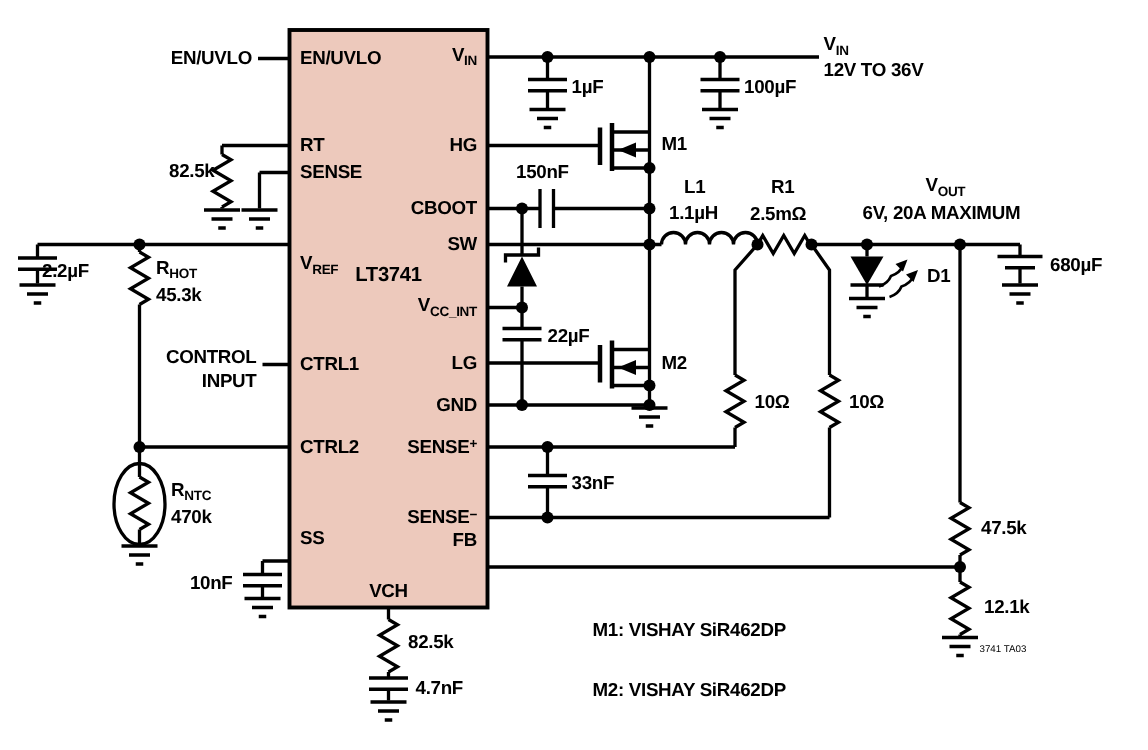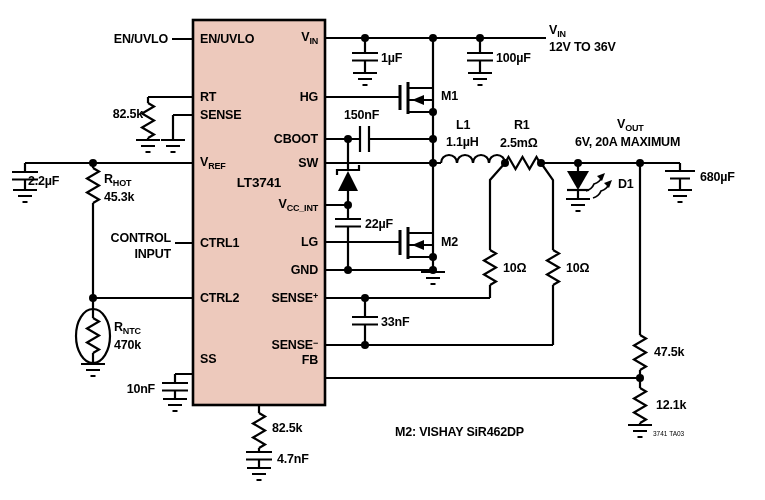--- a/index.html
+++ b/index.html
@@ -165,37 +165,38 @@
         <circle cx="93" cy="298" r="4"></circle>
       <circle cx="365" cy="298" r="4"></circle>
         <circle cx="365" cy="345" r="4"></circle>
       <circle cx="640" cy="378" r="4"></circle>
     </g>
   </svg>
 
   <div class="lbl" style="left:200px;top:39px">EN/UVLO</div>
   <div class="lbl" style="left:200px;top:97px">RT</div>
   <div class="lbl" style="left:200px;top:115px">SENSE</div>
-  <div class="lbl" style="left:200px;top:163px"><span>V</span><sub>REF</sub></div>
+  <div class="lbl" style="left:200px;top:177px"><span>V</span><sub>REF</sub></div>
   <div class="lbl" style="left:200px;top:243px">CTRL1</div>
   <div class="lbl" style="left:200px;top:298px">CTRL2</div>
   <div class="lbl" style="left:200px;top:359px">SS</div>
 
   <div class="lbl" style="right:447px;top:38px"><span>V</span><sub>IN</sub></div>
   <div class="lbl" style="right:447px;top:97px">HG</div>
   <div class="lbl" style="right:447px;top:139px">CBOOT</div>
   <div class="lbl" style="right:447px;top:163px">SW</div>
   <div class="lbl" style="right:447px;top:205px"><span>V</span><sub>CC_INT</sub></div>
   <div class="lbl" style="right:447px;top:242px">LG</div>
   <div class="lbl" style="right:447px;top:270px">GND</div>
   <div class="lbl" style="right:447px;top:298px"><span>SENSE</span><sup>+</sup></div>
   <div class="lbl" style="right:447px;top:345px"><span>SENSE</span><sup>−</sup></div>
   <div class="lbl" style="right:447px;top:360px">FB</div>
 
   <div class="lbl icname ctr" style="left:193px;width:132px;top:183px">LT3741</div>
+  <div class="lbl ctr" style="left:193px;width:132px;top:394px">VCH</div>
 
   <div class="lbl" style="right:597px;top:39px">EN/UVLO</div>
   <div class="lbl" style="right:622px;top:114px">82.5k</div>
   <div class="lbl" style="left:28px;top:181px">2.2µF</div>
   <div class="lbl" style="left:104px;top:180px"><span>R</span><sub>HOT</sub></div>
   <div class="lbl" style="left:104px;top:197px">45.3k</div>
   <div class="lbl" style="right:594px;top:238px">CONTROL</div>
   <div class="lbl" style="right:594px;top:254px">INPUT</div>
   <div class="lbl" style="left:114px;top:328px"><span>R</span><sub>NTC</sub></div>
   <div class="lbl" style="left:114px;top:345px">470k</div>
@@ -222,16 +223,17 @@
   <div class="lbl" style="left:700px;top:177px">680µF</div>
   <div class="lbl" style="left:618px;top:184px">D1</div>
 
   <div class="lbl" style="left:503px;top:268px">10Ω</div>
   <div class="lbl" style="left:566px;top:268px">10Ω</div>
   <div class="lbl" style="left:381px;top:322px">33nF</div>
 
   <div class="lbl" style="left:654px;top:352px">47.5k</div>
   <div class="lbl" style="left:656px;top:405px">12.1k</div>
 
-  <div class="lbl" style="left:395px;top:432px">M2: VISHAY SiR462DP</div>
+  <div class="lbl" style="left:395px;top:420px">M1: VISHAY SiR462DP</div>
+  <div class="lbl" style="left:395px;top:460px">M2: VISHAY SiR462DP</div>
   <div class="lbl tiny" style="left:653px;top:433px">3741 TA03</div>
 
 </div>
 
 </body></html>

